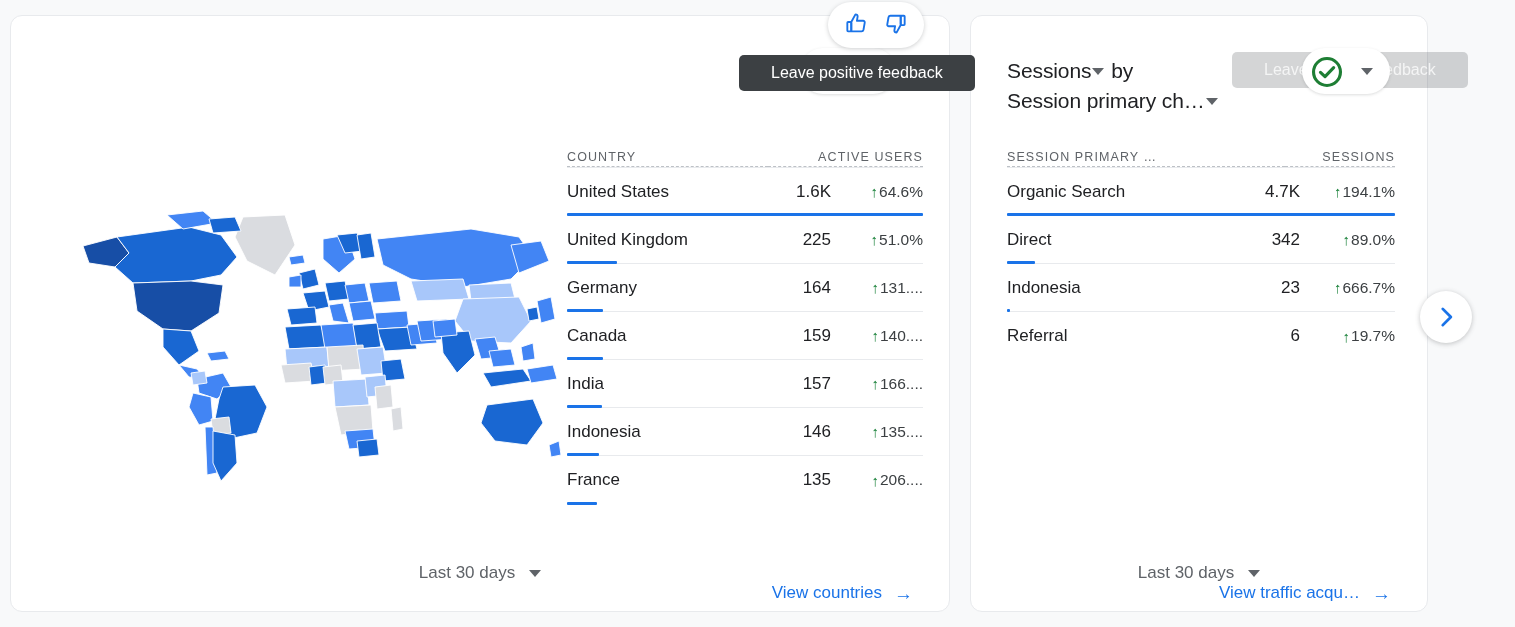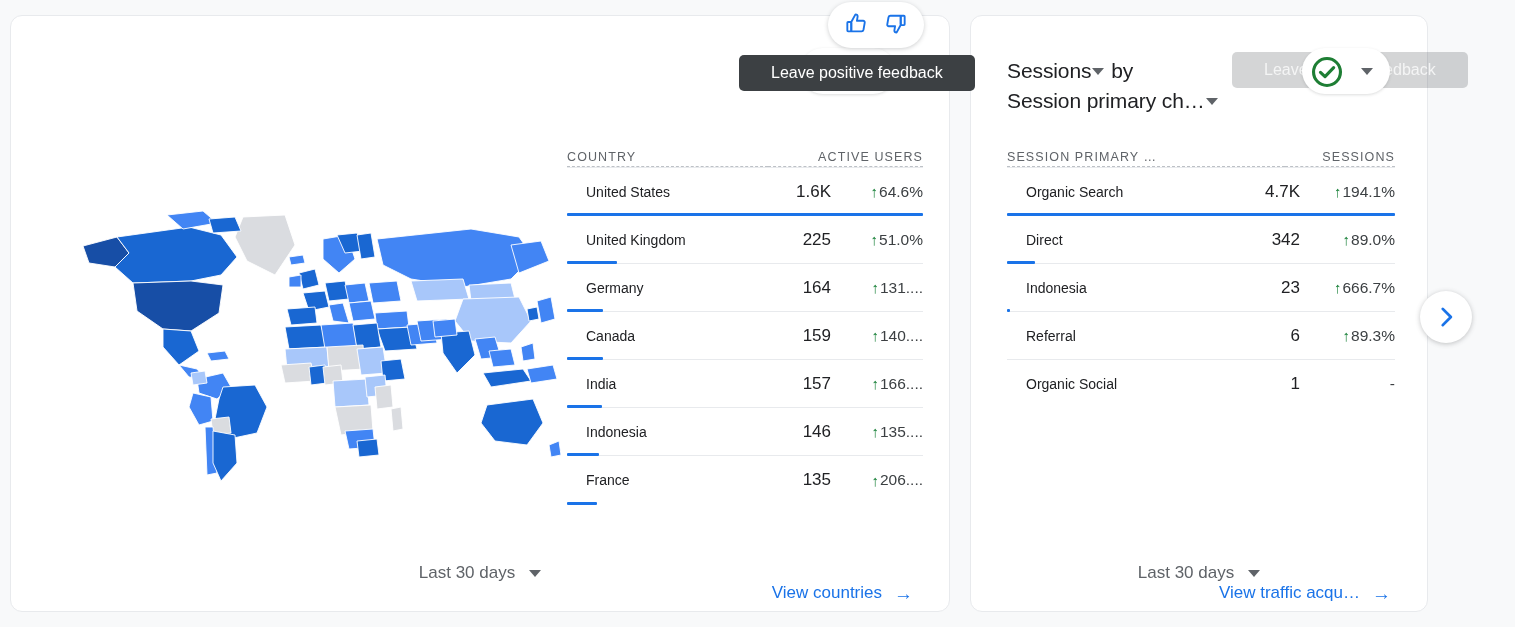--- a/index.html
+++ b/index.html
@@ -69,26 +69,25 @@
   .row {
     position: relative;
     height: 48px;
     display: flex;
     align-items: center;
     border-bottom: 1px solid #e8eaed;
   }
   .row:last-child { border-bottom: none; }
   .cell-dim {
     flex: 1;
-    font-size: 14px;
+    font-size: 17px;
     color: #202124;
     white-space: nowrap;
     overflow: hidden;
     text-overflow: ellipsis;
-    margin-left: 19px;
   }
   .cell-val {
     font-size: 17px;
     color: #202124;
     text-align: right;
     white-space: nowrap;
   }
   .cell-chg {
     font-size: 15.5px;
     color: #3c4043;
@@ -483,28 +482,21 @@
               <span class="arrow-up">↑</span>
               <span>666.7%</span>
             </span>
             <div class="bar" style="width: 0.8%;"></div>
           </div>
           <div class="row">
             <span class="cell-dim">Referral</span>
             <span class="cell-val" style="width: 110px;">6</span>
             <span class="cell-chg" style="width: 95px;">
               <span class="arrow-up">↑</span>
-              <span>89.3%</span>
-            </span>
-          </div>
-          <div class="row">
-            <span class="cell-dim">Organic Social</span>
-            <span class="cell-val" style="width: 110px;">1</span>
-            <span class="cell-chg" style="width: 95px;">
-              <span>-</span>
+              <span>19.7%</span>
             </span>
           </div>
         </div>
     </div>
 
     <div class="footer">
       <div class="daterange">
         <span>Last 30 days</span>
         <span class="caret-sm"></span>
       </div>

